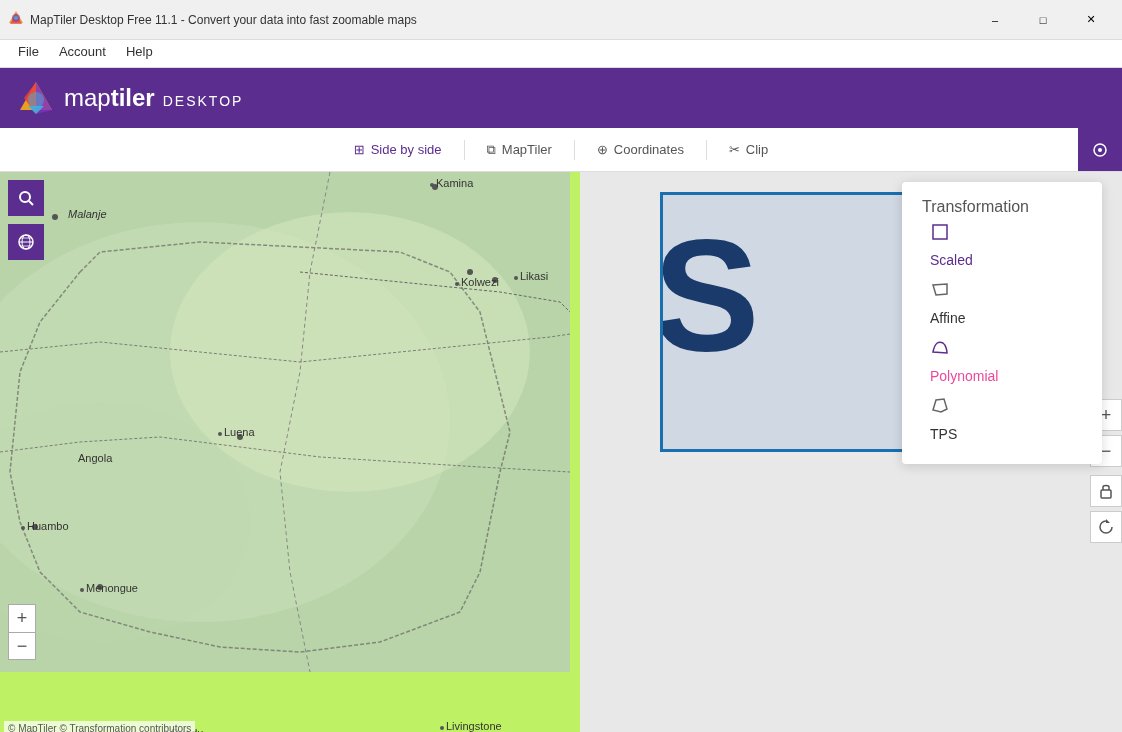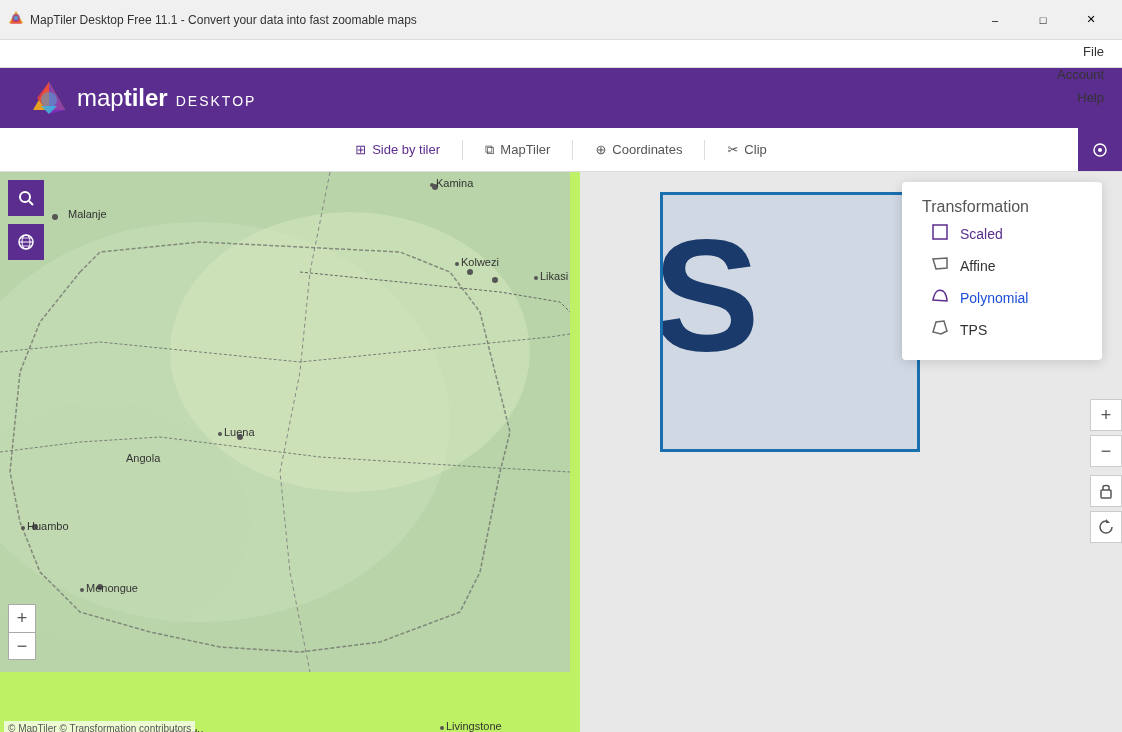--- a/index.html
+++ b/index.html
@@ -24,39 +24,38 @@
       border: none; background: transparent;
       cursor: pointer; display: flex; align-items: center; justify-content: center;
       font-size: 11px;
     }
 
     
     .menubar {
       height: 28px;
       background: #fff;
       display: flex;
-      align-items: flex-end;
+      align-items: flex-start;
       padding: 0 8px;
       border-bottom: 1px solid #ddd;
       font-size: 13px;
-      flex-direction: column;
     }
     .menubar-item {
       padding: 4px 10px;
       cursor: pointer;
       color: #333;
     }
 
     
     .header {
       height: 60px;
       background: #5b2d8e;
       display: flex;
       align-items: center;
-      padding: 0 29px;
+      padding: 0 16px;
     }
     .logo-container { display: flex; align-items: center; gap: 8px; }
     .logo-text {
       display: flex;
       align-items: baseline;
       gap: 0;
     }
     .logo-map { font-size: 24px; font-weight: 400; color: white; }
     .logo-tiler { font-size: 24px; font-weight: 700; color: white; }
     .logo-desktop { font-size: 14px; font-weight: 400; color: white; letter-spacing: 2px; margin-left: 8px; }
@@ -234,27 +233,28 @@
       z-index: 10;
     }
     .transform-title {
       font-size: 16px;
       color: #555;
       margin-bottom: 0;
       font-weight: 400;
     }
     .transform-item {
       display: flex;
-      align-items: flex-end;
+      align-items: flex-start;
       gap: 10px;
       padding: 6px 8px;
       cursor: pointer;
       border-radius: 3px;
       font-size: 14px;
       color: #333;
+      flex-direction: column;
     }
     .transform-item.active { color: #5b2d8e; font-weight: 500; }
     .transform-icon {
       width: 20px; height: 20px;
       display: flex; align-items: center; justify-content: center;
       font-size: 14px;
     }
     .right-zoom-btn {
       width: 32px; height: 32px;
       background: white;
@@ -324,21 +324,21 @@
       <span class="logo-desktop">DESKTOP</span>
     </div>
   </div>
 </div>
 
 <div class="main-content">
 
   <div class="toolbar">
     <div class="toolbar-tab active">
       <span>⊞</span>
-      <span>Side by tiler</span>
+      <span>Side by side</span>
     </div>
     <div class="toolbar-divider"></div>
     <div class="toolbar-tab">
       <span>⧉</span>
       <span>MapTiler</span>
     </div>
     <div class="toolbar-divider"></div>
     <div class="toolbar-tab">
       <span>⊕</span>
       <span>Coordinates</span>
@@ -384,25 +384,25 @@
         <circle cx="100" cy="415" r="3" fill="#555"></circle>
         <circle cx="470" cy="100" r="3" fill="#555"></circle>
         <circle cx="495" cy="108" r="3" fill="#555"></circle>
         <circle cx="180" cy="565" r="3" fill="#555"></circle>
         <circle cx="460" cy="558" r="3" fill="#555"></circle>
         <circle cx="435" cy="15" r="3" fill="#555"></circle>
       </svg>
 
       
       <div class="city-label" style="left:430px; top:5px;"><span class="city-dot"></span>Kamina</div>
-      <div class="city-label" style="left:455px; top:84px;"><span class="city-dot"></span>Kolwezi</div>
-      <div class="city-label" style="left:534px; top:98px;"><span class="city-dot"></span>Likasi</div>
-      <div class="city-label" style="left:68px; top:36px;">Malanje</div>
+      <div class="city-label" style="left:455px; top:104px;"><span class="city-dot"></span>Kolwezi</div>
+      <div class="city-label" style="left:514px; top:98px;"><span class="city-dot"></span>Likasi</div>
+      <div class="city-label" style="left:68px; top:36px;font-style:italic;">Malanje</div>
       <div class="city-label" style="left:218px; top:254px;"><span class="city-dot"></span>Luena</div>
-      <div class="city-label" style="left:78px; cy:285px; top:280px;margin-left:48px;">Angola</div>
+      <div class="city-label" style="left:78px; cy:285px; top:280px;">Angola</div>
       <div class="city-label" style="left:21px; top:348px;"><span class="city-dot"></span>Huambo</div>
       <div class="city-label" style="left:80px; top:410px;"><span class="city-dot"></span>Menongue</div>
       <div class="city-label" style="left:165px; top:555px;"><span class="city-dot"></span>Rundu</div>
       <div class="city-label" style="left:440px; top:548px;"><span class="city-dot"></span>Livingstone</div>
 
       
       <button class="map-search-btn">
         <svg width="16" height="16" viewBox="0 0 16 16">
           <circle cx="7" cy="7" r="5" stroke="white" stroke-width="2" fill="none"></circle>
           <line x1="11" y1="11" x2="15" y2="15" stroke="white" stroke-width="2"></line>
@@ -457,21 +457,21 @@
           </span>
           <span>Affine</span>
         </div>
 
         <div class="transform-item">
           <span class="transform-icon">
             <svg width="18" height="18" viewBox="0 0 18 18">
               <path d="M 2 13 C 4 3, 8 2, 12 4 C 15 6, 16 12, 16 14 L 2 13 Z" stroke="#5b2d8e" stroke-width="1.5" fill="none"></path>
             </svg>
           </span>
-          <span style="color:#1d4ed8;">Polynomial</span>
+          <span style="color:#ec4899;">Polynomial</span>
         </div>
 
         <div class="transform-item">
           <span class="transform-icon">
             <svg width="18" height="18" viewBox="0 0 18 18">
               <path d="M 2 13 L 5 3 L 13 2 L 16 12 L 10 15 Z" stroke="#666" stroke-width="1.5" fill="none"></path>
             </svg>
           </span>
           <span>TPS</span>
         </div>

